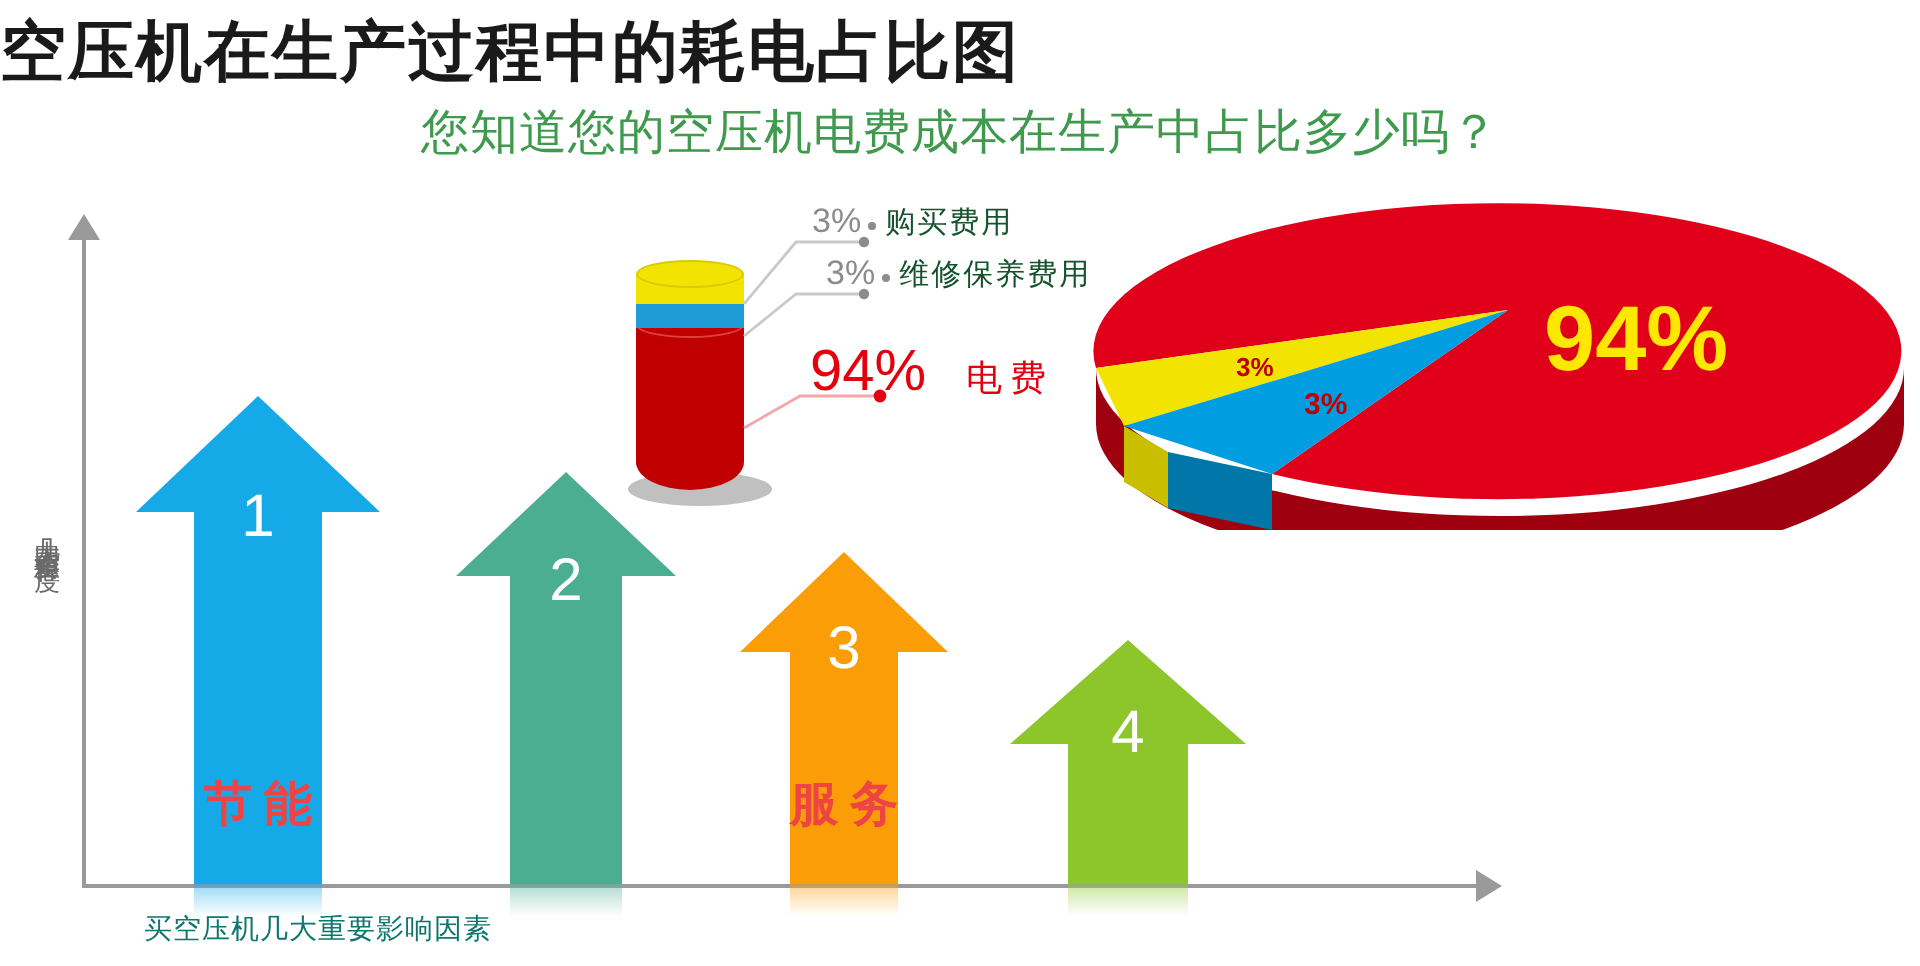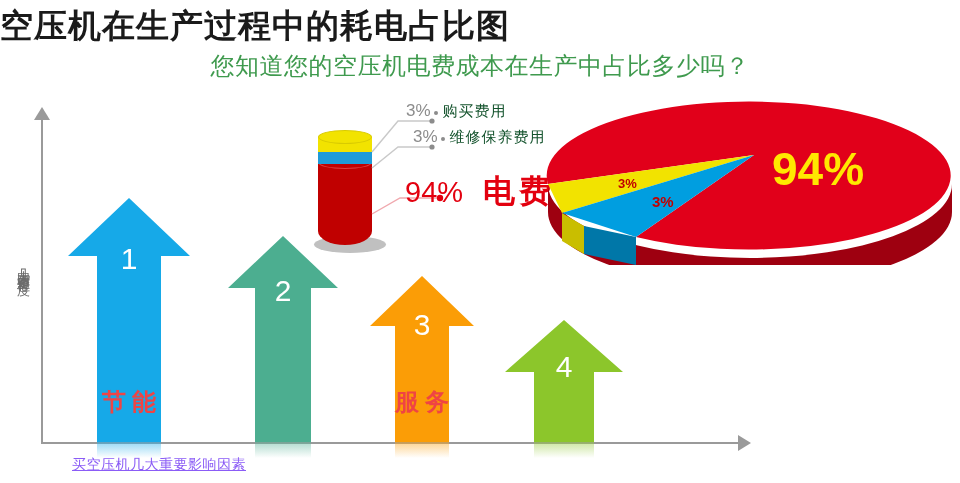--- a/index.html
+++ b/index.html
@@ -88,24 +88,23 @@
     writing-mode: vertical-rl;
     text-orientation: upright;
     letter-spacing: 2px;
     white-space: nowrap;
   }
   #axis-x-label {
     position: absolute;
     left: 72px;
     top: 456px;
     font-size: 14px;
-    color: #8b5cf6;
+    color: #0f766e;
     letter-spacing: 0.5px;
     white-space: nowrap;
-    text-decoration: underline;
   }
 
   
   .arrow-group { position: absolute; }
   .arrow-shape {
     position: absolute;
     left: 0;
     top: 0;
     width: 100%;
   }
@@ -204,21 +203,21 @@
 
   #callout-main {
     position: absolute;
     left: 405px;
     top: 170px;
     white-space: nowrap;
     color: #E3000F;
   }
   #callout-main .pct94 { font-size: 29px; font-weight: normal; }
   #callout-main .txt94 {
-    font-size: 32px; font-weight: bold; margin-left: 20px; letter-spacing: 4px;
+    font-size: 18px; font-weight: normal; margin-left: 20px; letter-spacing: 4px;
   }
 
   
   #pie-group { position: absolute; left: 540px; top: 100px; width: 420px; height: 165px; }
 
   
   .nosel { user-select: none; }
 </style>
 </head>
 <body>

